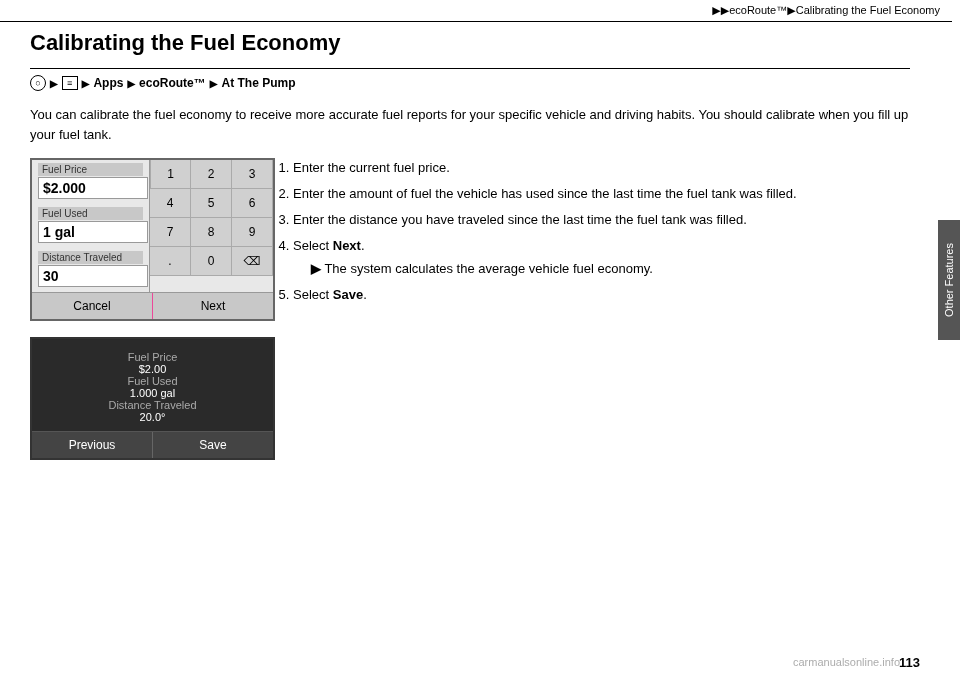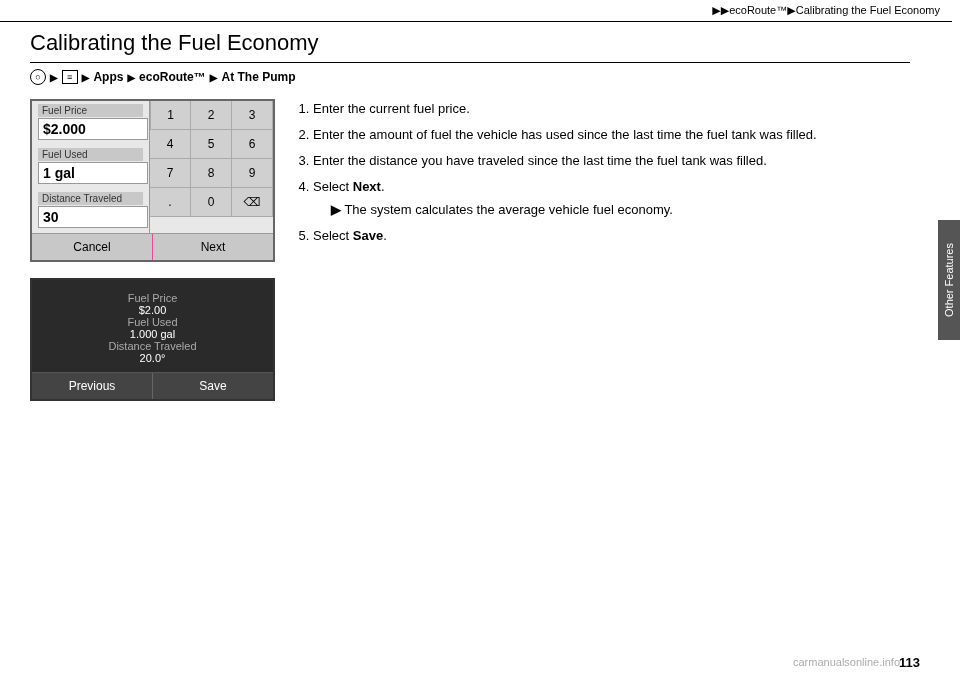--- a/index.html
+++ b/index.html
@@ -72,23 +72,23 @@
       position: absolute;
       top: 30px;
       left: 30px;
       right: 50px;
       bottom: 30px;
     }
 
     
     .page-title {
       font-size: 22px;
-      font-weight: normal;
+      font-weight: bold;
       margin-bottom: 6px;
-      padding-bottom: 6px;
+      padding-bottom: 12px;
       border-bottom: 1px solid #000;
     }
 
     
     .breadcrumb {
       display: flex;
       align-items: center;
       gap: 4px;
       margin-bottom: 14px;
       font-size: 12px;
@@ -118,21 +118,20 @@
     
     .body-text {
       font-size: 13px;
       line-height: 1.5;
       margin-bottom: 14px;
     }
 
     
     .two-col {
       display: flex;
-      gap: 20px;
       margin-bottom: 20px;
     }
 
     
     .left-col {
       width: 245px;
       flex-shrink: 0;
     }
 
     
@@ -306,20 +305,21 @@
     <span class="icon-arrow">▶</span>
     <span class="icon-menu">≡</span>
     <span class="icon-arrow">▶</span>
     <span>Apps</span>
     <span class="icon-arrow">▶</span>
     <span>ecoRoute™</span>
     <span class="icon-arrow">▶</span>
     <span>At The Pump</span>
   </div>
 
+  <div class="body-text">You can calibrate the fuel economy to receive more accurate fuel reports for your specific vehicle and driving habits.  You should calibrate when you fill up your fuel tank.</div>
 
   <div class="two-col">
 
     <div class="left-col">
 
       <div class="ui-mockup">
         <div class="entry-layout">
 
           <div class="entry-fields">
             <div class="field-row">

